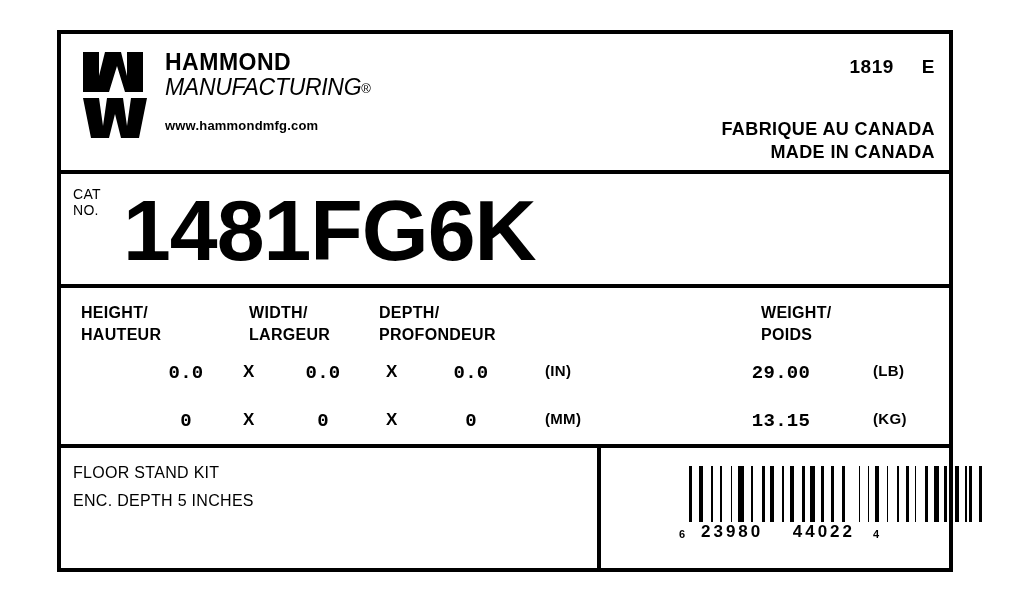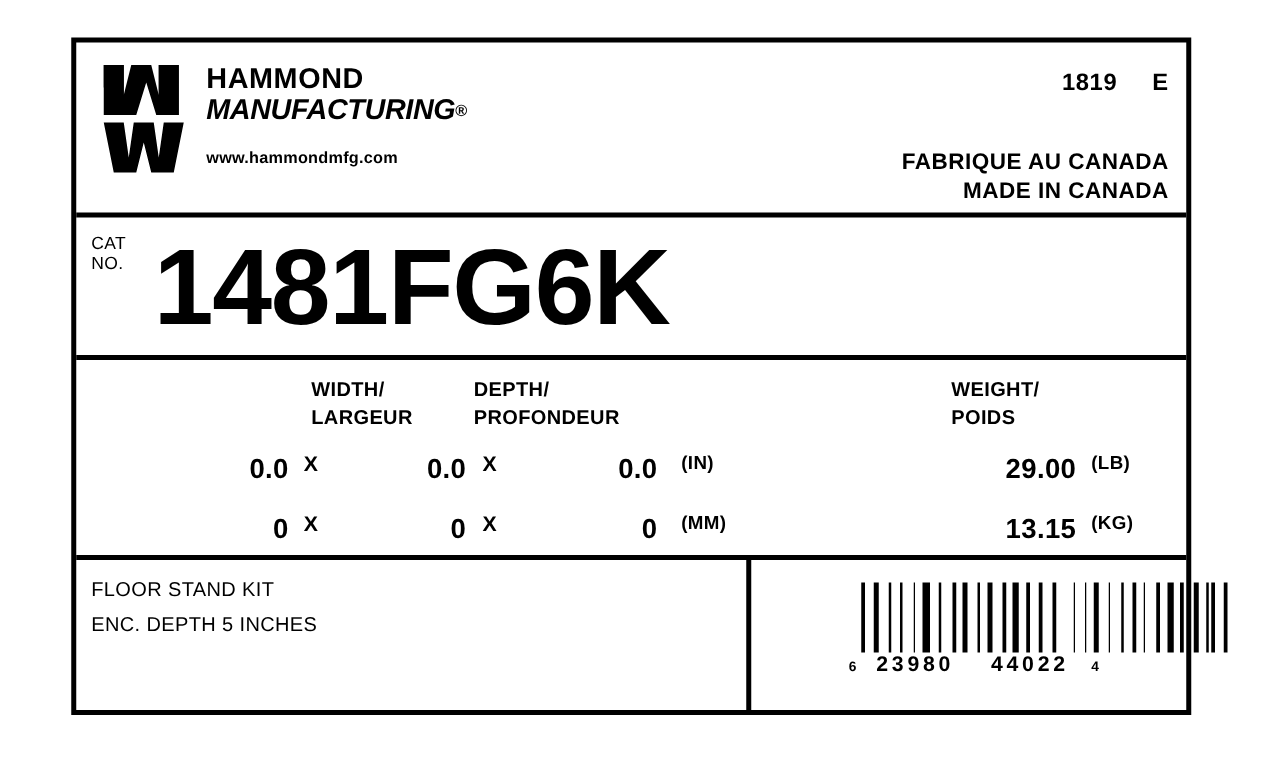--- a/index.html
+++ b/index.html
@@ -47,21 +47,21 @@
     left: 92px;
     top: 8px;
   }
   .brand-line1 {
     font-weight: bold;
     font-size: 23px;
     letter-spacing: 0.5px;
     line-height: 25px;
   }
   .brand-line2 {
-    font-weight: bold;
+    font-weight: normal;
     font-size: 23px;
     font-style: italic;
     letter-spacing: -0.3px;
     line-height: 25px;
     text-align: center;
   }
   .brand-line2 .reg {
     font-size: 13px;
     font-style: normal;
     vertical-align: 2px;
@@ -160,24 +160,25 @@
   .dh-w { left: 188px; top: 14px; }
   .dh-d { left: 318px; top: 14px; }
   .dh-wt { left: 700px; top: 14px; }
 
   .valrow { position: absolute; width: 100%; }
   .row-in { top: 74px; }
   .row-mm { top: 122px; }
 
   .num {
     position: absolute;
-    font-size: 22px;
-    font-weight: bold;
-    text-align: right;
+    font-size: 19px;
+    font-weight: bold;
+    text-align: center;
     letter-spacing: 0.3px;
+    font-family: Liberation Mono, monospace;
   }
   .unit {
     position: absolute;
     font-size: 15px;
     font-weight: bold;
     letter-spacing: 0.3px;
   }
   .x {
     position: absolute;
     font-size: 17px;
@@ -287,20 +288,24 @@
 
   <div class="catrow">
     <div class="cat-label">
       <div>CAT</div>
       <div>NO.</div>
     </div>
     <div class="cat-value">1481FG6K</div>
   </div>
 
   <div class="dims">
+    <div class="dim-head dh-h">
+      <div>HEIGHT/</div>
+      <div>HAUTEUR</div>
+    </div>
     <div class="dim-head dh-w">
       <div>WIDTH/</div>
       <div>LARGEUR</div>
     </div>
     <div class="dim-head dh-d">
       <div>DEPTH/</div>
       <div>PROFONDEUR</div>
     </div>
     <div class="dim-head dh-wt">
       <div>WEIGHT/</div>

